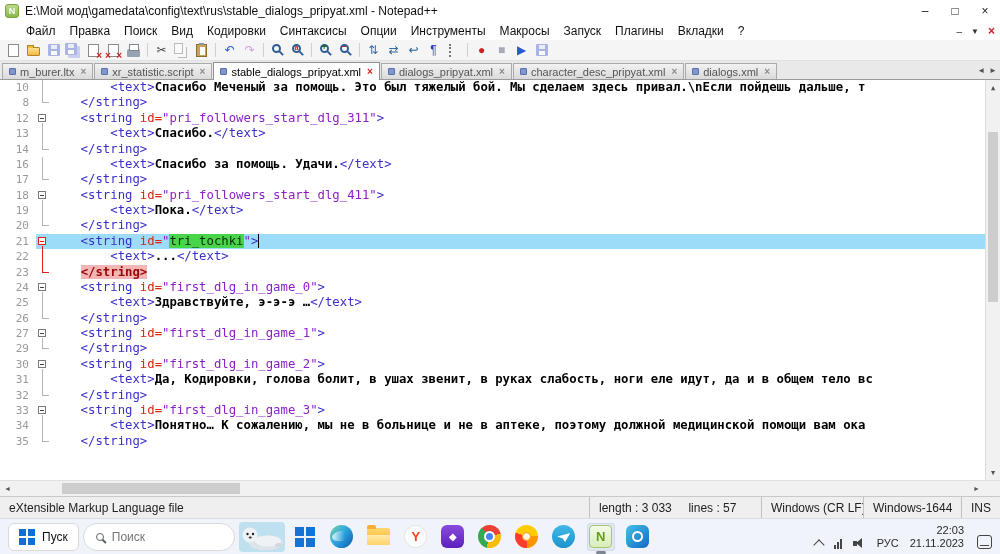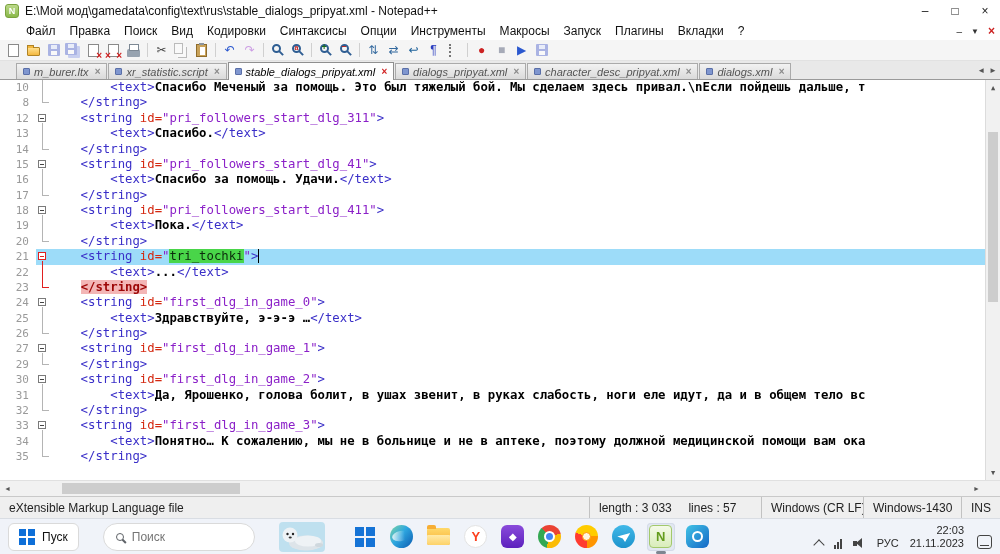--- a/index.html
+++ b/index.html
@@ -46,21 +46,21 @@
   .k-paste::before{content:"";position:absolute;top:-2px;left:2px;width:5px;height:2px;background:#8b949e;}
   .k-paste::after{content:"";position:absolute;top:2px;left:3px;right:1px;bottom:1px;background:#fff;}
   .k-mag,.k-magr,.k-magp,.k-magm{width:9px;height:9px;border:2px solid #2f5e93;border-radius:50%;position:relative;margin:-3px 3px 0 0;}
   .k-mag::after,.k-magr::after,.k-magp::after,.k-magm::after{content:"";position:absolute;width:2px;height:6px;background:#2f5e93;right:-3px;bottom:-5px;transform:rotate(-45deg);}
   .k-magr::before{content:"a";position:absolute;top:-2px;left:1px;font-size:7px;color:#c02020;font-weight:bold;}
   .k-magp::before{content:"+";position:absolute;top:-3px;left:0;font-size:9px;font-weight:bold;color:#1a6e1a;}
   .k-magm::before{content:"–";position:absolute;top:-4px;left:0;font-size:9px;font-weight:bold;color:#b22222;}
   .k-guide{width:4px;height:13px;border-left:2px dotted #777;margin-right:5px;}
 
   
-  .tabbar{height:19px;background:#e9e9e9;display:flex;align-items:flex-end;padding-left:16px;border-bottom:1px solid #9a9a9a;position:relative;flex:none;font-style:italic;}
+  .tabbar{height:19px;background:#e9e9e9;display:flex;align-items:flex-end;padding-left:2px;border-bottom:1px solid #9a9a9a;position:relative;flex:none;}
   .tab{height:16px;display:flex;align-items:center;gap:4px;padding:0 6px;background:linear-gradient(#f2f2f2,#dadada);border:1px solid #aaa;border-bottom:none;margin-right:1px;font-size:11px;color:#555;position:relative;white-space:nowrap;}
   .tab.active{height:18px;background:#fdfdfd;color:#000;z-index:2;margin-bottom:-1px;border-color:#8f8f8f;}
   .tdisk{width:7px;height:7px;background:#7f96cf;border:1px solid #5a6fa8;border-radius:1px;flex:none;}
   .tx{font-size:10px;font-weight:bold;color:#8a8a8a;margin-left:2px;}
   .tab.active .tx{color:#d02020;}
   .tabnav{position:absolute;right:3px;bottom:4px;display:flex;gap:4px;font-size:8px;color:#555;z-index:3;}
 
   
   .editor{height:400px;position:relative;background:#fff;font-family:"DejaVu Sans Mono","Liberation Mono",monospace;flex:none;text-decoration:underline;}
   .lines{position:absolute;left:0;top:0;right:15px;bottom:0;overflow:hidden;}
@@ -102,21 +102,21 @@
   .statusbar{height:22px;background:#efefef;border-top:1px solid #c9c9c9;display:flex;align-items:stretch;font-size:12px;color:#222;flex:none;}
   .sb{display:flex;align-items:center;padding:0 9px;border-right:1px solid #c2c2c2;white-space:pre;overflow:hidden;}
   .sb-type{flex:1;}
   .sb-len{width:172px;flex:none;}
   .sb-pos{width:228px;flex:none;}
   .sb-eol{width:102px;flex:none;}
   .sb-enc{width:98px;flex:none;}
   .sb-ins{width:38px;flex:none;border-right:none;}
 
   
-  .taskbar{height:36px;background:#f0f3f9;border-top:1px solid #d9dde3;display:flex;align-items:center;padding:16px 8px;gap:24px;flex:none;}
+  .taskbar{height:36px;background:#f0f3f9;border-top:1px solid #d9dde3;display:flex;align-items:center;padding:16px 8px;gap:4px;flex:none;}
   .start{height:28px;display:flex;align-items:center;gap:7px;background:#fff;border:1px solid #dadada;border-radius:6px;padding:0 10px;font-size:12px;color:#111;flex:none;}
   .winlogo{width:16px;height:16px;position:relative;flex:none;}
   .winlogo i{position:absolute;left:0;top:0;width:7px;height:7px;background:#0e6fd8;box-shadow:9px 0 #0e6fd8,0 9px #0e6fd8,9px 9px #0e6fd8;}
   .searchbox{height:28px;width:152px;display:flex;align-items:center;gap:8px;background:#fff;border:1px solid #dadada;border-radius:14px;padding:0 12px;flex:none;}
   .searchbox input{border:none;outline:none;background:transparent;font-size:12px;color:#333;width:92px;font-family:inherit;}
   .magq{width:8px;height:8px;border:1.5px solid #5f6368;border-radius:50%;position:relative;flex:none;}
   .magq::after{content:"";position:absolute;width:1.5px;height:4.5px;background:#5f6368;right:-2px;bottom:-3.5px;transform:rotate(-45deg);}
   .seal{width:46px;height:30px;border-radius:4px;overflow:hidden;flex:none;line-height:0;}
   .apps{display:flex;align-items:center;gap:9px;margin-left:2px;}
   .app{width:28px;height:28px;border-radius:4px;display:flex;align-items:center;justify-content:center;position:relative;flex:none;}
@@ -283,36 +283,35 @@
     </span>
   </div>
 
   <div class="editor">
     <div class="lines" id="lines">
         <div class="row"><span class="ln">10</span><span class="fold fline"></span><span class="code"><span class="sg-t">        &lt;text&gt;</span><span class="sg-x">Спасибо Меченый за помощь. Это был тяжелый бой. Мы сделаем здесь привал.\nЕсли пойдешь дальше, т</span></span></div>
         <div class="row"><span class="ln">8</span><span class="fold fcorner"></span><span class="code"><span class="sg-t">    &lt;/string&gt;</span></span></div>
         <div class="row"><span class="ln">12</span><span class="fold fboxline"><span class="fbox"></span></span><span class="code"><span class="sg-t">    &lt;string </span><span class="sg-a">id=</span><span class="sg-v">"pri_followers_start_dlg_311"</span><span class="sg-t">&gt;</span></span></div>
         <div class="row"><span class="ln">13</span><span class="fold fline"></span><span class="code"><span class="sg-t">        &lt;text&gt;</span><span class="sg-x">Спасибо.</span><span class="sg-t">&lt;/text&gt;</span></span></div>
         <div class="row"><span class="ln">14</span><span class="fold fcorner"></span><span class="code"><span class="sg-t">    &lt;/string&gt;</span></span></div>
-        <div class="row"><span class="ln">15</span><span class="fold fboxline"><span class="fbox"></span></span><span class="code"><span class="sg-t">    &lt;string </span><span class="sg-a">id=</span><span class="sg-v">"pri_followers_start_dlg_41"</span><span class="sg-t">&gt;</span></span></div>
         <div class="row"><span class="ln">16</span><span class="fold fline"></span><span class="code"><span class="sg-t">        &lt;text&gt;</span><span class="sg-x">Спасибо за помощь. Удачи.</span><span class="sg-t">&lt;/text&gt;</span></span></div>
         <div class="row"><span class="ln">17</span><span class="fold fcorner"></span><span class="code"><span class="sg-t">    &lt;/string&gt;</span></span></div>
         <div class="row"><span class="ln">18</span><span class="fold fboxline"><span class="fbox"></span></span><span class="code"><span class="sg-t">    &lt;string </span><span class="sg-a">id=</span><span class="sg-v">"pri_followers_start_dlg_411"</span><span class="sg-t">&gt;</span></span></div>
         <div class="row"><span class="ln">19</span><span class="fold fline"></span><span class="code"><span class="sg-t">        &lt;text&gt;</span><span class="sg-x">Пока.</span><span class="sg-t">&lt;/text&gt;</span></span></div>
         <div class="row"><span class="ln">20</span><span class="fold fcorner"></span><span class="code"><span class="sg-t">    &lt;/string&gt;</span></span></div>
         <div class="row cur"><span class="ln">21</span><span class="fold fred fboxline"><span class="fbox red"></span></span><span class="code"><span class="sg-t">    &lt;string </span><span class="sg-a">id=</span><span class="sg-v">"</span><span class="sg-s">tri_tochki</span><span class="sg-v">"</span><span class="sg-t">&gt;</span></span></div>
         <div class="row"><span class="ln">22</span><span class="fold fred fline"></span><span class="code"><span class="sg-t">        &lt;text&gt;</span><span class="sg-x">...</span><span class="sg-t">&lt;/text&gt;</span></span></div>
         <div class="row"><span class="ln">23</span><span class="fold fred fcorner"></span><span class="code"><span class="sg-t">    </span><span class="sg-m">&lt;/string&gt;</span></span></div>
         <div class="row"><span class="ln">24</span><span class="fold fboxline"><span class="fbox"></span></span><span class="code"><span class="sg-t">    &lt;string </span><span class="sg-a">id=</span><span class="sg-v">"first_dlg_in_game_0"</span><span class="sg-t">&gt;</span></span></div>
         <div class="row"><span class="ln">25</span><span class="fold fline"></span><span class="code"><span class="sg-t">        &lt;text&gt;</span><span class="sg-x">Здравствуйте, э-э-э …</span><span class="sg-t">&lt;/text&gt;</span></span></div>
         <div class="row"><span class="ln">26</span><span class="fold fcorner"></span><span class="code"><span class="sg-t">    &lt;/string&gt;</span></span></div>
         <div class="row"><span class="ln">27</span><span class="fold fboxline"><span class="fbox"></span></span><span class="code"><span class="sg-t">    &lt;string </span><span class="sg-a">id=</span><span class="sg-v">"first_dlg_in_game_1"</span><span class="sg-t">&gt;</span></span></div>
         <div class="row"><span class="ln">29</span><span class="fold fcorner"></span><span class="code"><span class="sg-t">    &lt;/string&gt;</span></span></div>
         <div class="row"><span class="ln">30</span><span class="fold fboxline"><span class="fbox"></span></span><span class="code"><span class="sg-t">    &lt;string </span><span class="sg-a">id=</span><span class="sg-v">"first_dlg_in_game_2"</span><span class="sg-t">&gt;</span></span></div>
-        <div class="row"><span class="ln">31</span><span class="fold fline"></span><span class="code"><span class="sg-t">        &lt;text&gt;</span><span class="sg-x">Да, Ярошенко, голова болит, в ушах звенит, в руках слабость, ноги еле идут, да и в общем тело вс</span></span></div>
+        <div class="row"><span class="ln">31</span><span class="fold fline"></span><span class="code"><span class="sg-t">        &lt;text&gt;</span><span class="sg-x">Да, Кодировки, голова болит, в ушах звенит, в руках слабость, ноги еле идут, да и в общем тело вс</span></span></div>
         <div class="row"><span class="ln">32</span><span class="fold fcorner"></span><span class="code"><span class="sg-t">    &lt;/string&gt;</span></span></div>
         <div class="row"><span class="ln">33</span><span class="fold fboxline"><span class="fbox"></span></span><span class="code"><span class="sg-t">    &lt;string </span><span class="sg-a">id=</span><span class="sg-v">"first_dlg_in_game_3"</span><span class="sg-t">&gt;</span></span></div>
         <div class="row"><span class="ln">34</span><span class="fold fline"></span><span class="code"><span class="sg-t">        &lt;text&gt;</span><span class="sg-x">Понятно… К сожалению, мы не в больнице и не в аптеке, поэтому должной медицинской помощи вам ока</span></span></div>
         <div class="row"><span class="ln">35</span><span class="fold fcorner"></span><span class="code"><span class="sg-t">    &lt;/string&gt;</span></span></div>
       </div>
     <div class="vscroll">
       <span class="varrow">▲</span>
       <span class="vthumb"></span>
       <span class="varrow vdown">▼</span>
     </div>
@@ -322,21 +321,21 @@
     <span class="harrow hleft">◄</span>
     <span class="hthumb"></span>
     <span class="harrow hright">►</span>
     <span class="hcorner"></span>
   </div>
 
   <div class="statusbar">
     <span class="sb sb-type">eXtensible Markup Language file</span>
     <span class="sb sb-len">length : 3 033     lines : 57</span>
     <span class="sb sb-eol">Windows (CR LF)</span>
-    <span class="sb sb-enc">Windows-1430</span>
+    <span class="sb sb-enc">Windows-1644</span>
     <span class="sb sb-ins">INS</span>
   </div>
 
   <div class="taskbar">
     <div class="start">
       <span class="winlogo">
           <i></i>
         </span>
       <span>Пуск</span>
     </div>

